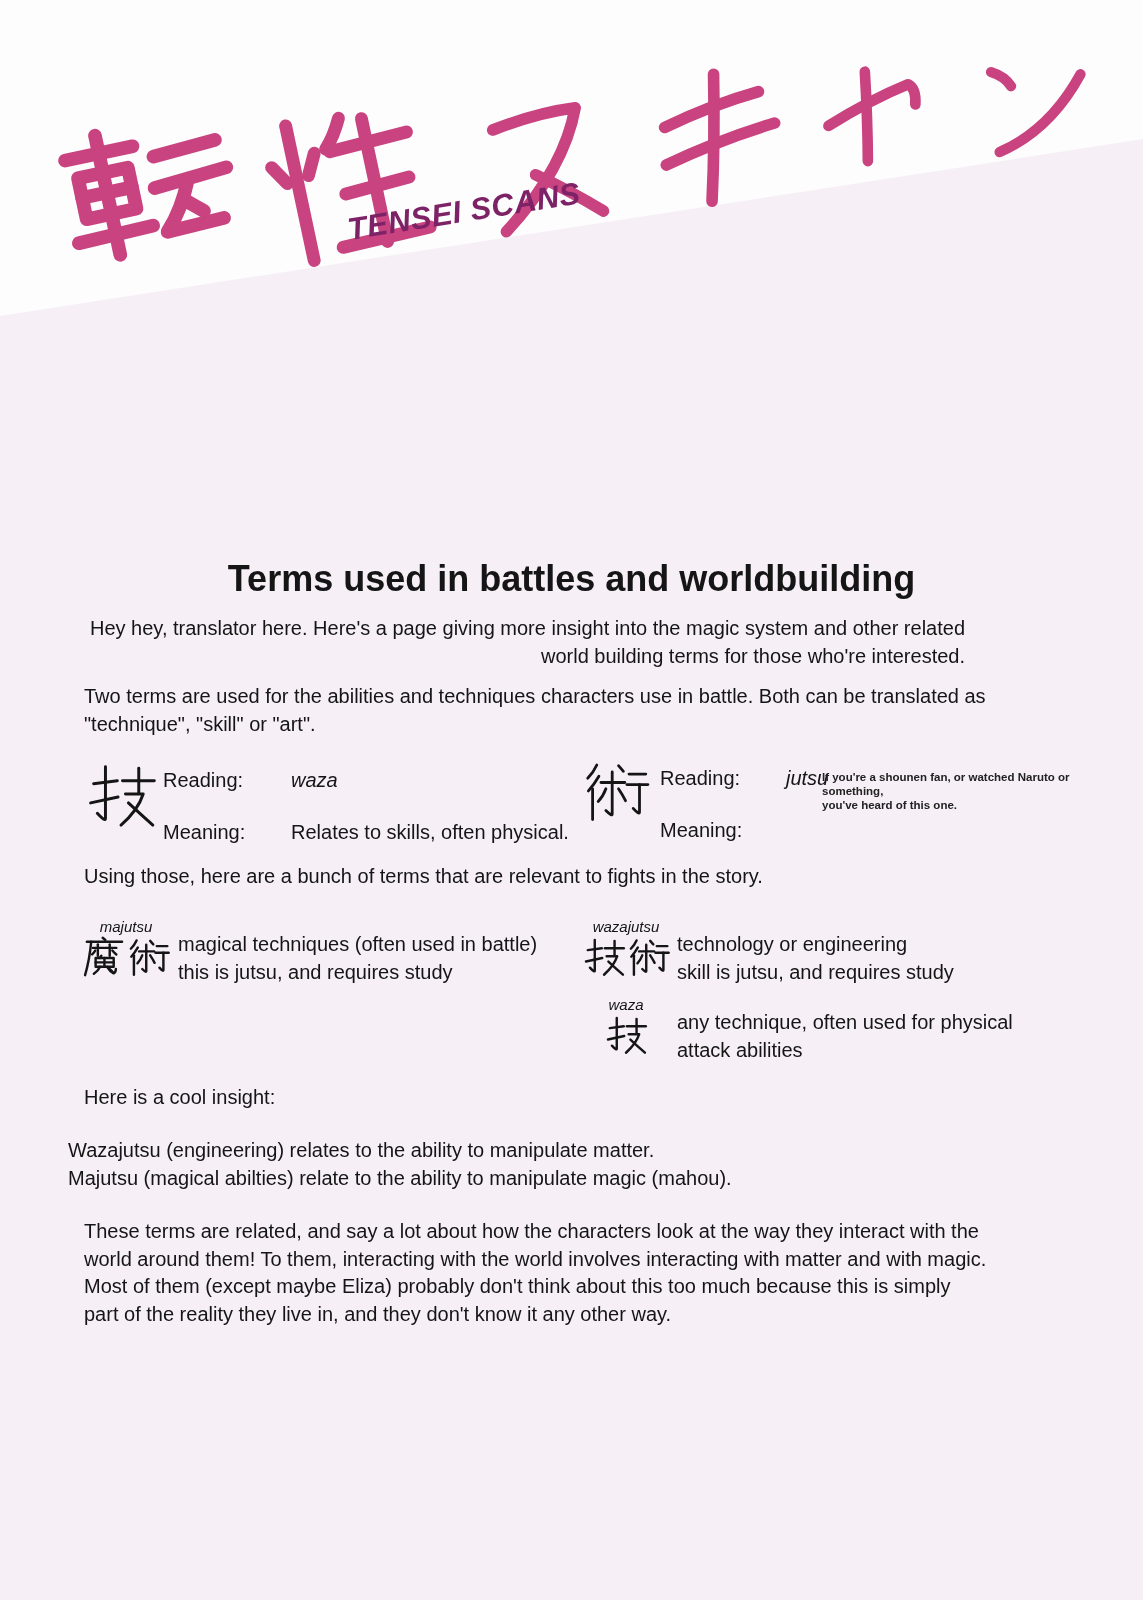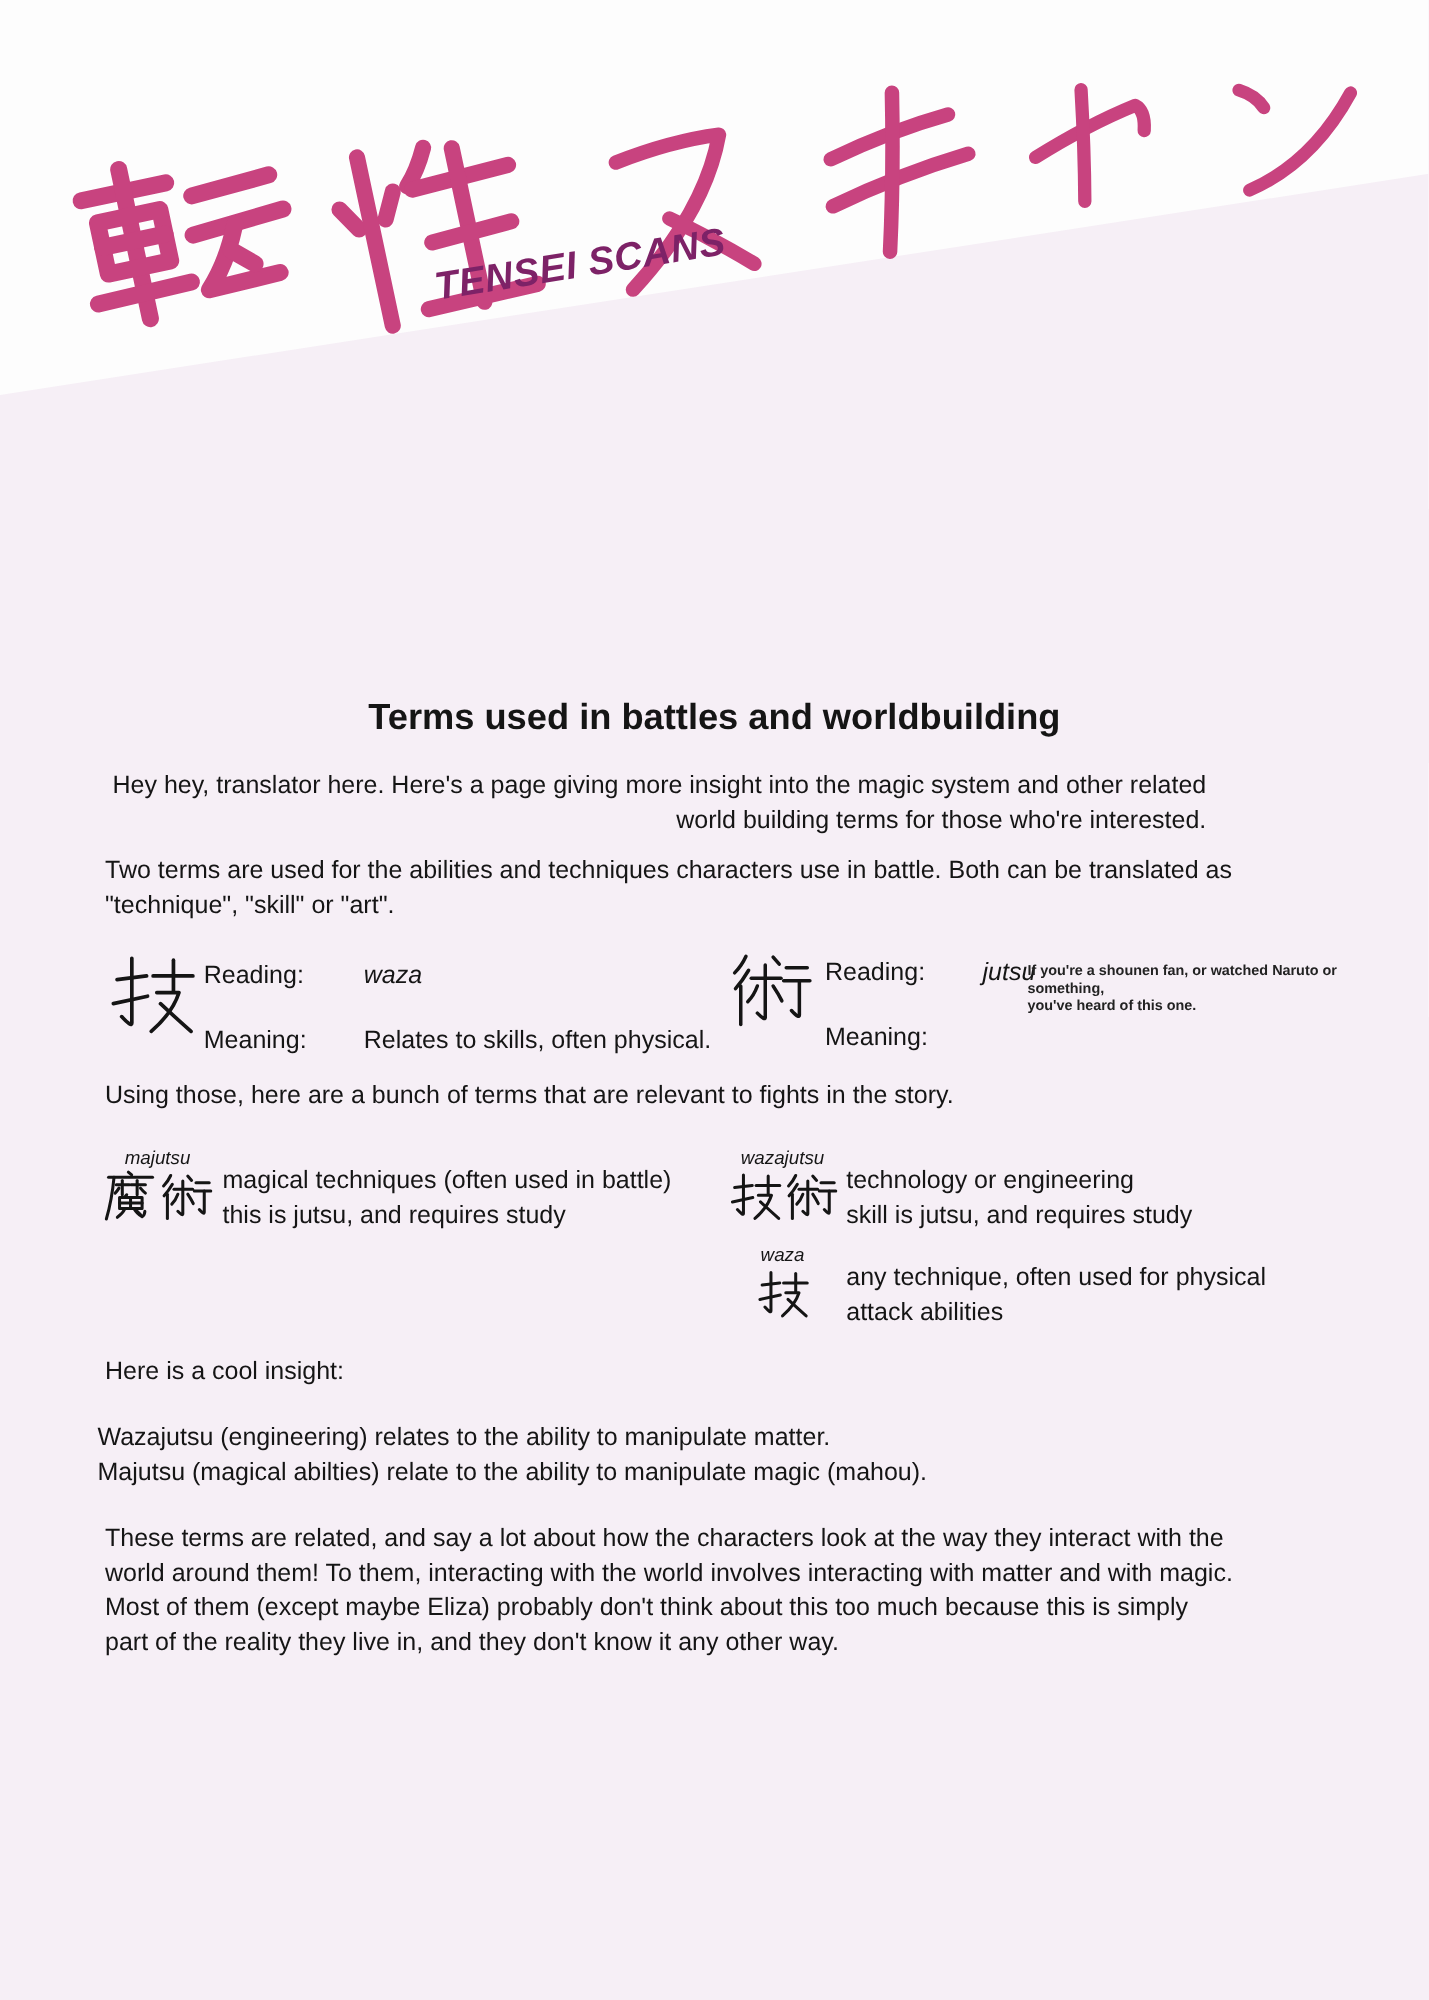--- a/index.html
+++ b/index.html
@@ -29,33 +29,33 @@
     font-size:31px; font-weight:bold; font-style:italic;
     letter-spacing:0.5px;
     color:#7d2267;
     transform:rotate(-9deg);
     transform-origin:left center;
     white-space:nowrap;
   }
   .title {
     position:absolute; left:0; top:558px; width:100%;
     text-align:center;
-    font-size:29px; font-weight:bold;
+    font-size:36px; font-weight:bold;
     white-space:pre-line;
   }
   .para {
     position:absolute;
     font-size:20px; line-height:28px;
     white-space:pre-line;
   }
   .intro     { left:90px; top:614px;text-align:right; }
   .two-terms { left:84px; top:682px; }
   .using     { left:84px; top:862px; }
   .insight-h { left:84px; top:1083px; }
-  .insight-l { left:78px; top:1136px; }
+  .insight-l { left:68px; top:1136px; }
   .closing   { left:84px; top:1218px; line-height:27.5px; }
 
   
   .defblock { position:absolute; display:flex; align-items:flex-start; }
   .def-1 { left:84px;  top:760px; }
   .def-2 { left:580px; top:758px; }
   .defgrid {
     display:grid; margin-top:6px;
     font-size:20px; line-height:28px;
     white-space:pre-line;

